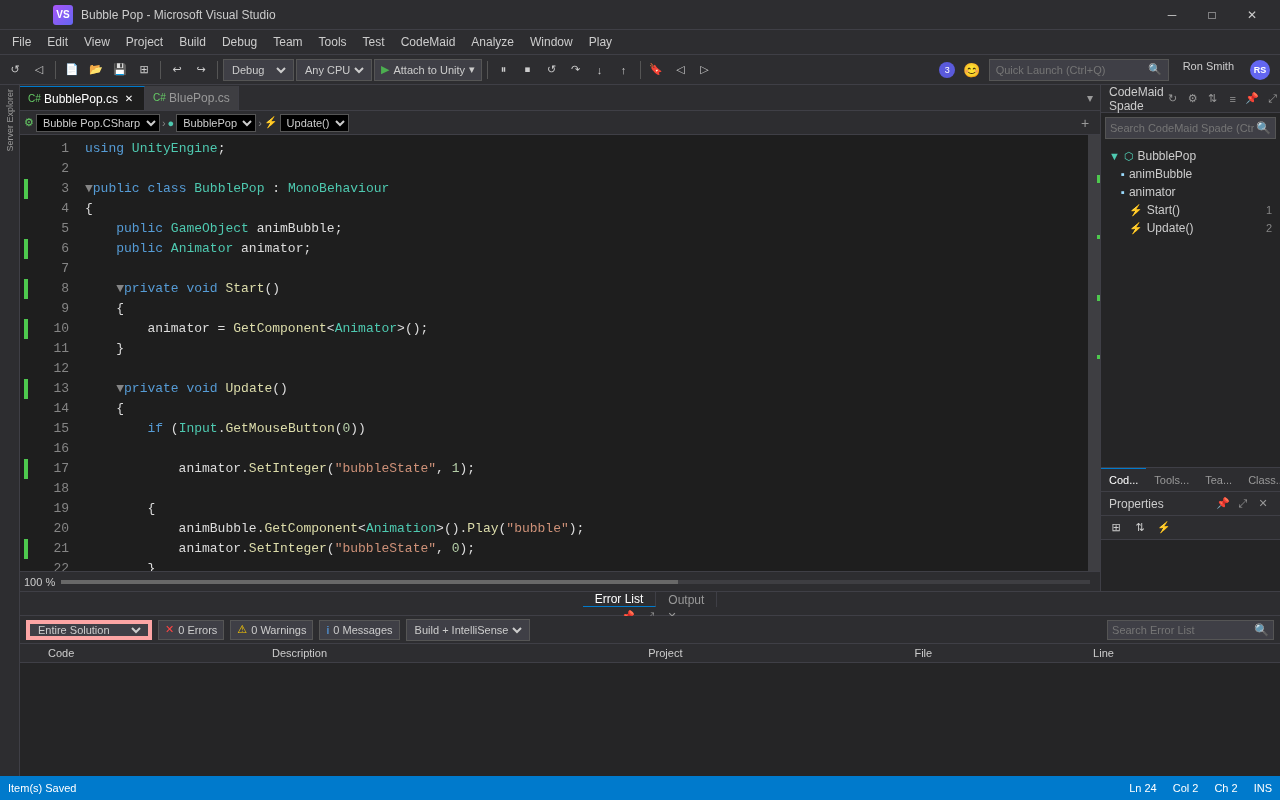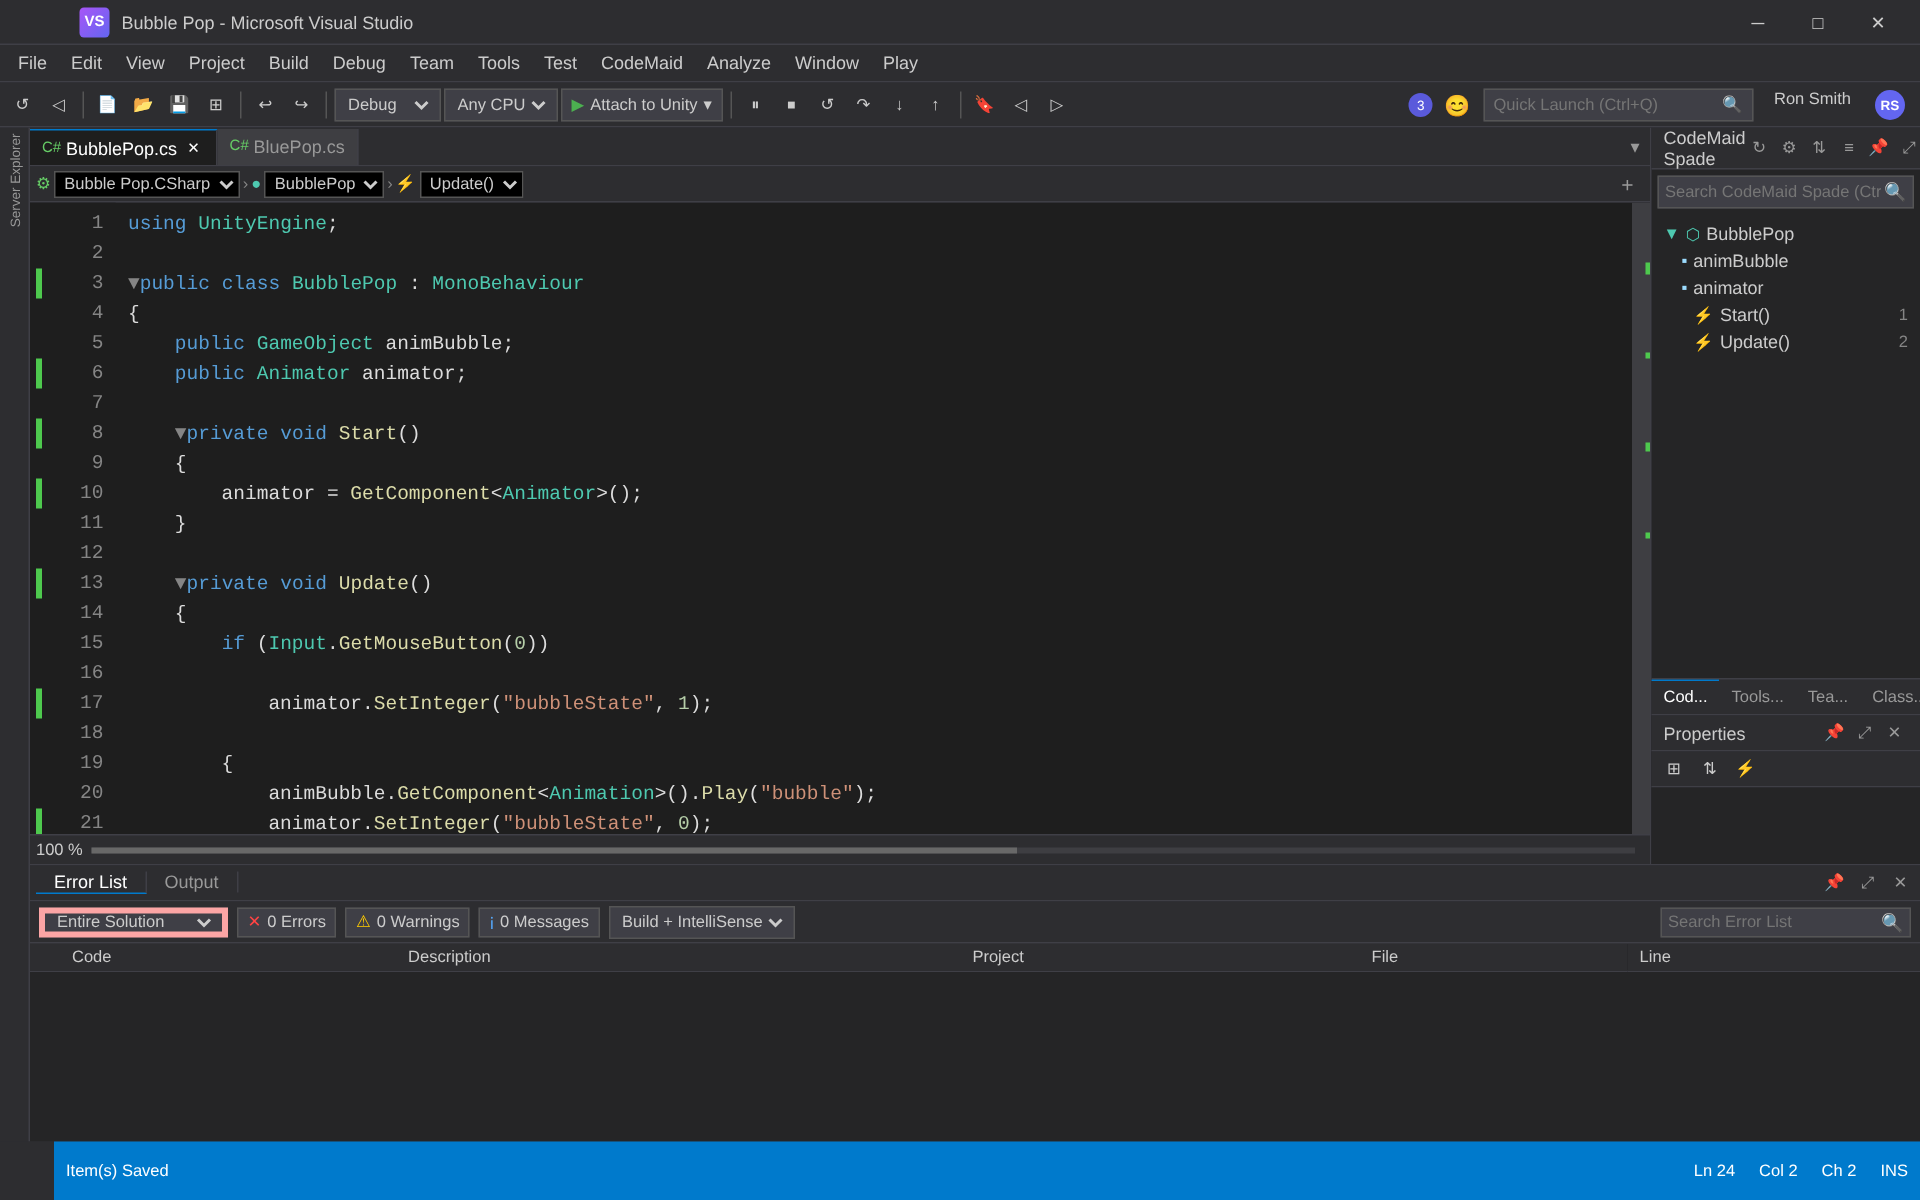--- a/index.html
+++ b/index.html
@@ -63,27 +63,27 @@
 
     
     .kw { color: #569cd6; }
     .cls { color: #4ec9b0; }
     .fn { color: #dcdcaa; }
     .str { color: #ce9178; }
     .num { color: #b5cea8; }
     .collapse-btn { color: #858585; cursor: pointer; user-select: none; }
 
     
-    #status-bar { height: 39px; background: #007acc; display: flex; align-items: center; padding: 0 8px; font-size: 11px; color: white; gap: 16px; margin-left: 36px; }
+    #status-bar { height: 24px; background: #007acc; display: flex; align-items: center; padding: 0 8px; font-size: 11px; color: white; gap: 16px; }
     #status-left { flex: 1; }
     #status-right { display: flex; gap: 16px; }
 
     
     #bottom-panel { height: 185px; display: flex; flex-direction: column; background: #252526; border-top: 1px solid #3f3f46; }
-    #bottom-tabs { background: #2d2d30; height: 24px; display: flex; align-items: center; border-bottom: 1px solid #3f3f46; padding: 0 4px; gap: 0; justify-content: space-between; }
+    #bottom-tabs { background: #2d2d30; height: 24px; display: flex; align-items: center; border-bottom: 1px solid #3f3f46; padding: 0 4px; gap: 0; justify-content: space-between; flex-direction: column; }
     .bottom-tab { padding: 0 12px; height: 100%; display: flex; align-items: center; font-size: 12px; cursor: pointer; color: #999; border-right: 1px solid #3f3f46; }
     .bottom-tab.active { color: #fff; border-bottom: 1px solid #007acc; }
     #bottom-tab-controls { display: flex; align-items: center; gap: 4px; }
     .btab-btn { width: 18px; height: 18px; display: flex; align-items: center; justify-content: center; cursor: pointer; color: #999; font-size: 11px; }
     
     
     #error-toolbar { background: #2d2d30; height: 28px; display: flex; align-items: center; padding: 0 6px; border-bottom: 1px solid #3f3f46; gap: 6px; }
     .error-scope-dropdown { background: #3f3f46; border: 4px solid #fca5a5; height: 20px; color: #ccc; font-size: 11px; padding: 0 4px; cursor: pointer; display: flex; align-items: center; gap: 2px; }
     .error-filter-btn { display: flex; align-items: center; height: 20px; padding: 0 6px; background: #3f3f46; border: 1px solid #555; color: #ccc; font-size: 11px; cursor: pointer; gap: 4px; }
     .error-search { margin-left: auto; background: #3f3f46; border: 1px solid #555; height: 20px; display: flex; align-items: center; padding: 0 4px; gap: 2px; }

